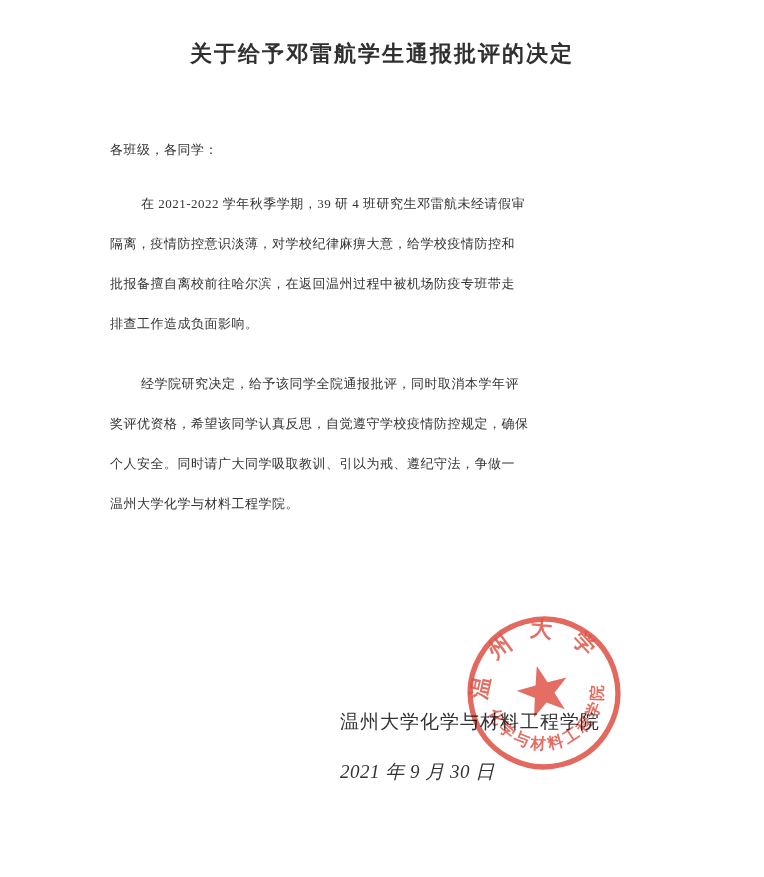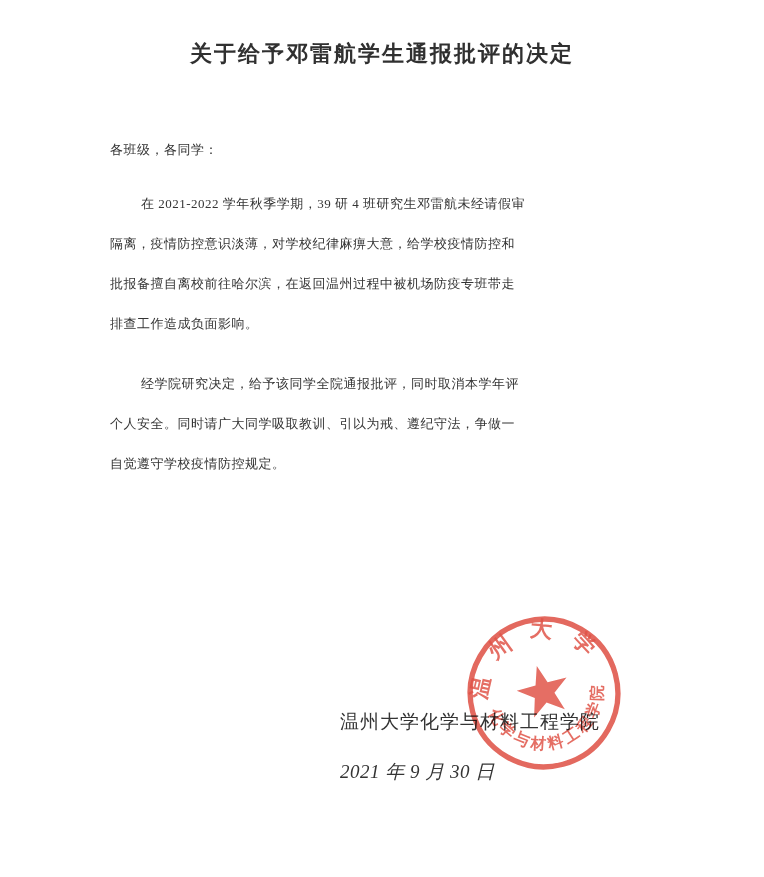--- a/index.html
+++ b/index.html
@@ -71,22 +71,23 @@
 
   <div class="body-block para1">
     <div class="indent">在 2021-2022 学年秋季学期，39 研 4 班研究生邓雷航未经请假审</div>
     <div>隔离，疫情防控意识淡薄，对学校纪律麻痹大意，给学校疫情防控和</div>
     <div>批报备擅自离校前往哈尔滨，在返回温州过程中被机场防疫专班带走</div>
     <div>排查工作造成负面影响。</div>
   </div>
 
   <div class="body-block para2">
     <div class="indent">经学院研究决定，给予该同学全院通报批评，同时取消本学年评</div>
+    <div>奖评优资格，希望该同学认真反思，自觉遵守学校疫情防控规定，确保</div>
     <div>个人安全。同时请广大同学吸取教训、引以为戒、遵纪守法，争做一</div>
-    <div>自觉遵守学校疫情防控规定。</div>
+    <div>温州大学化学与材料工程学院。</div>
   </div>
 
   <div class="sign-block">
     <div>温州大学化学与材料工程学院</div>
     <div class="date-line">2021 年 9 月 30 日</div>
   </div>
 
   <div class="seal">
     <svg viewBox="0 0 200 200">
       <defs>

